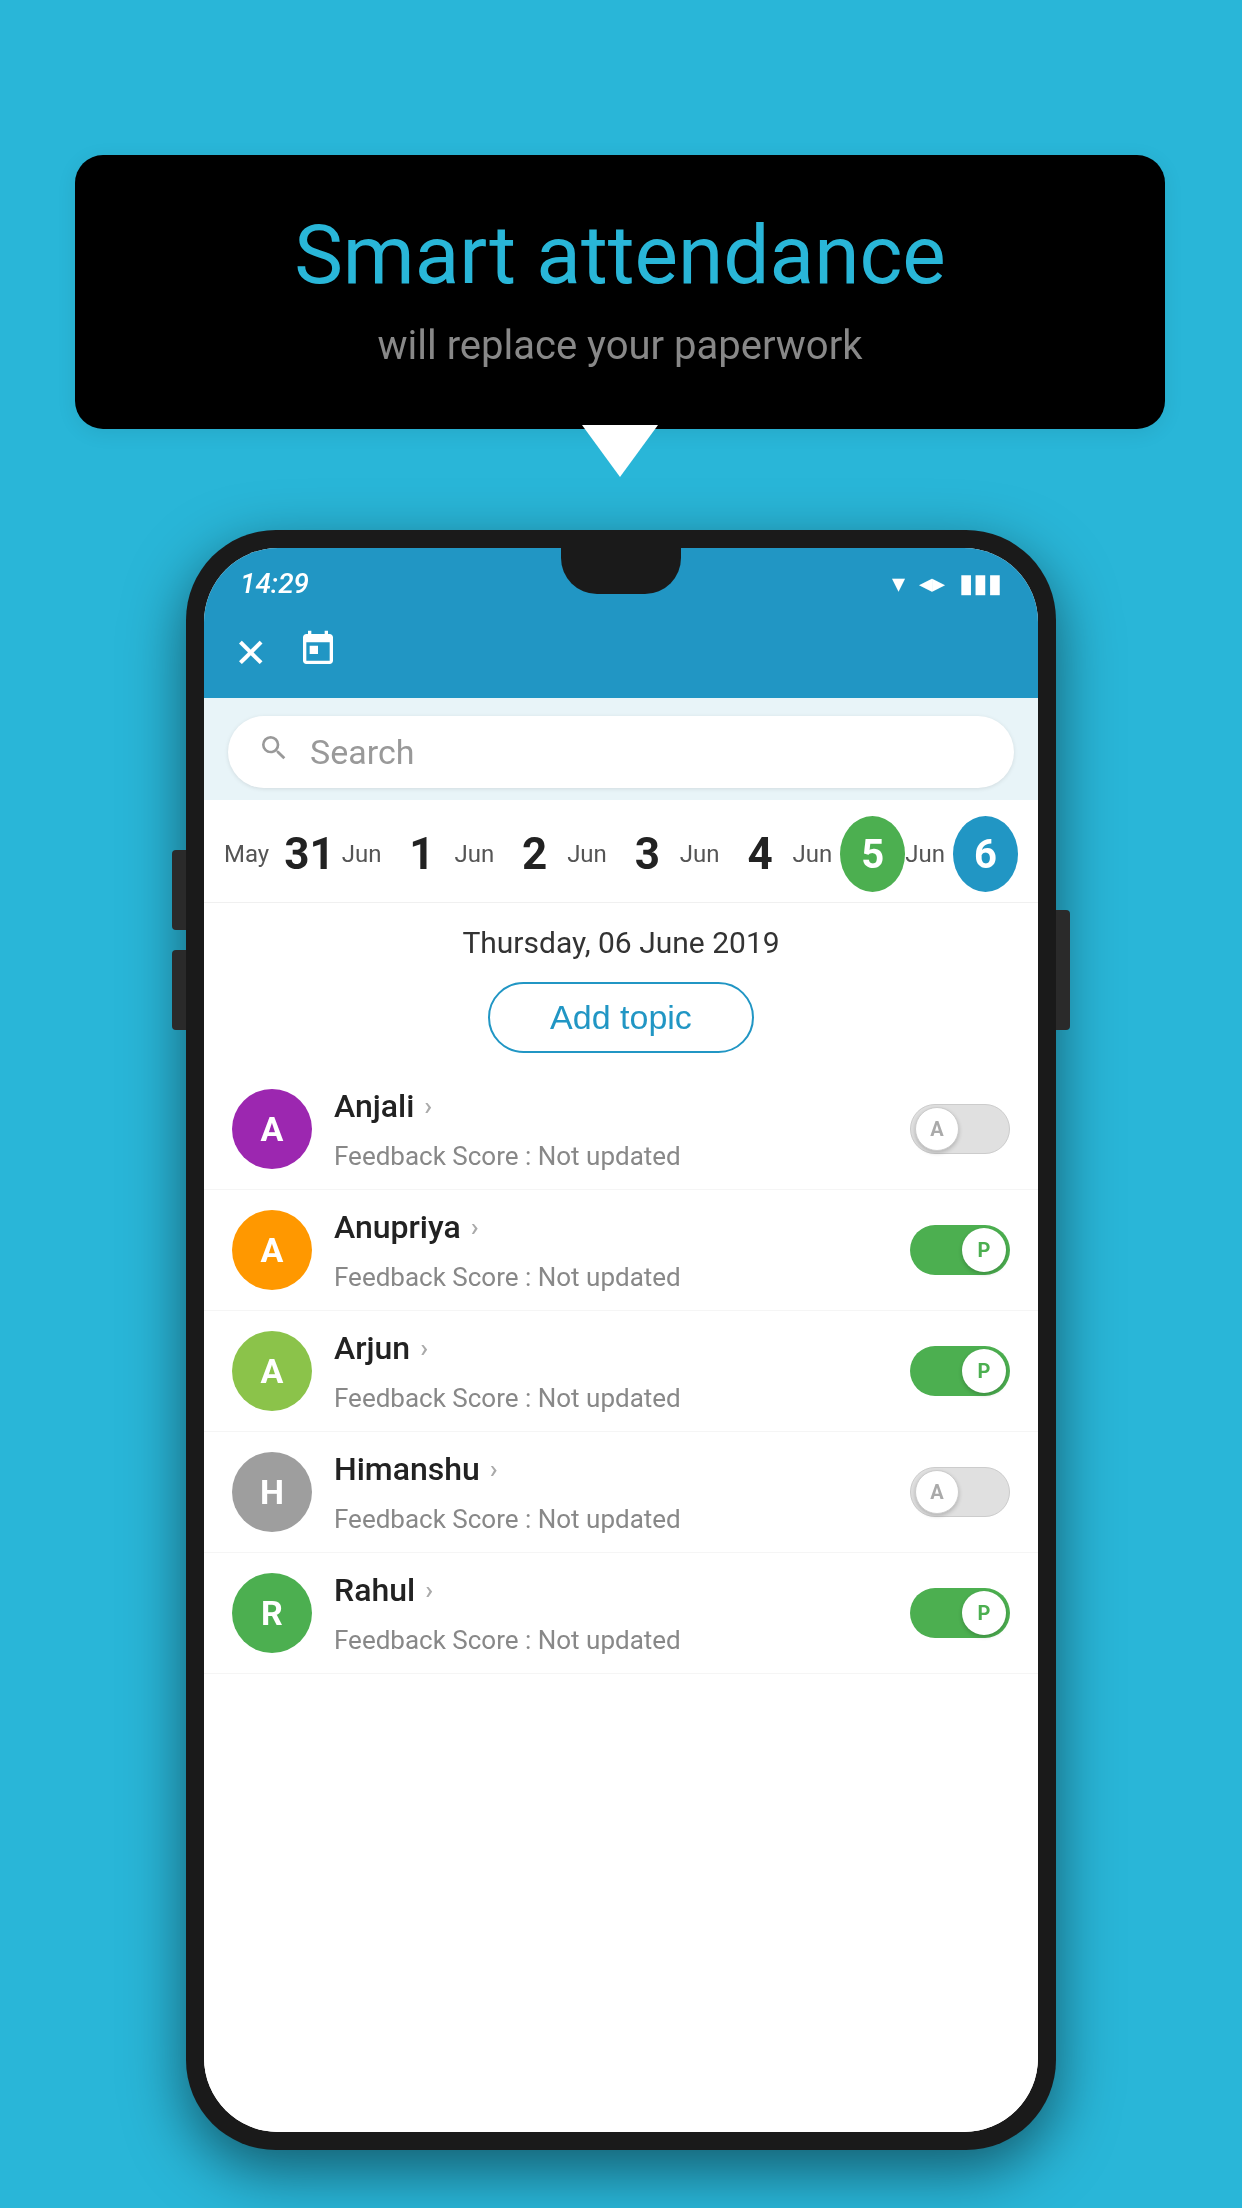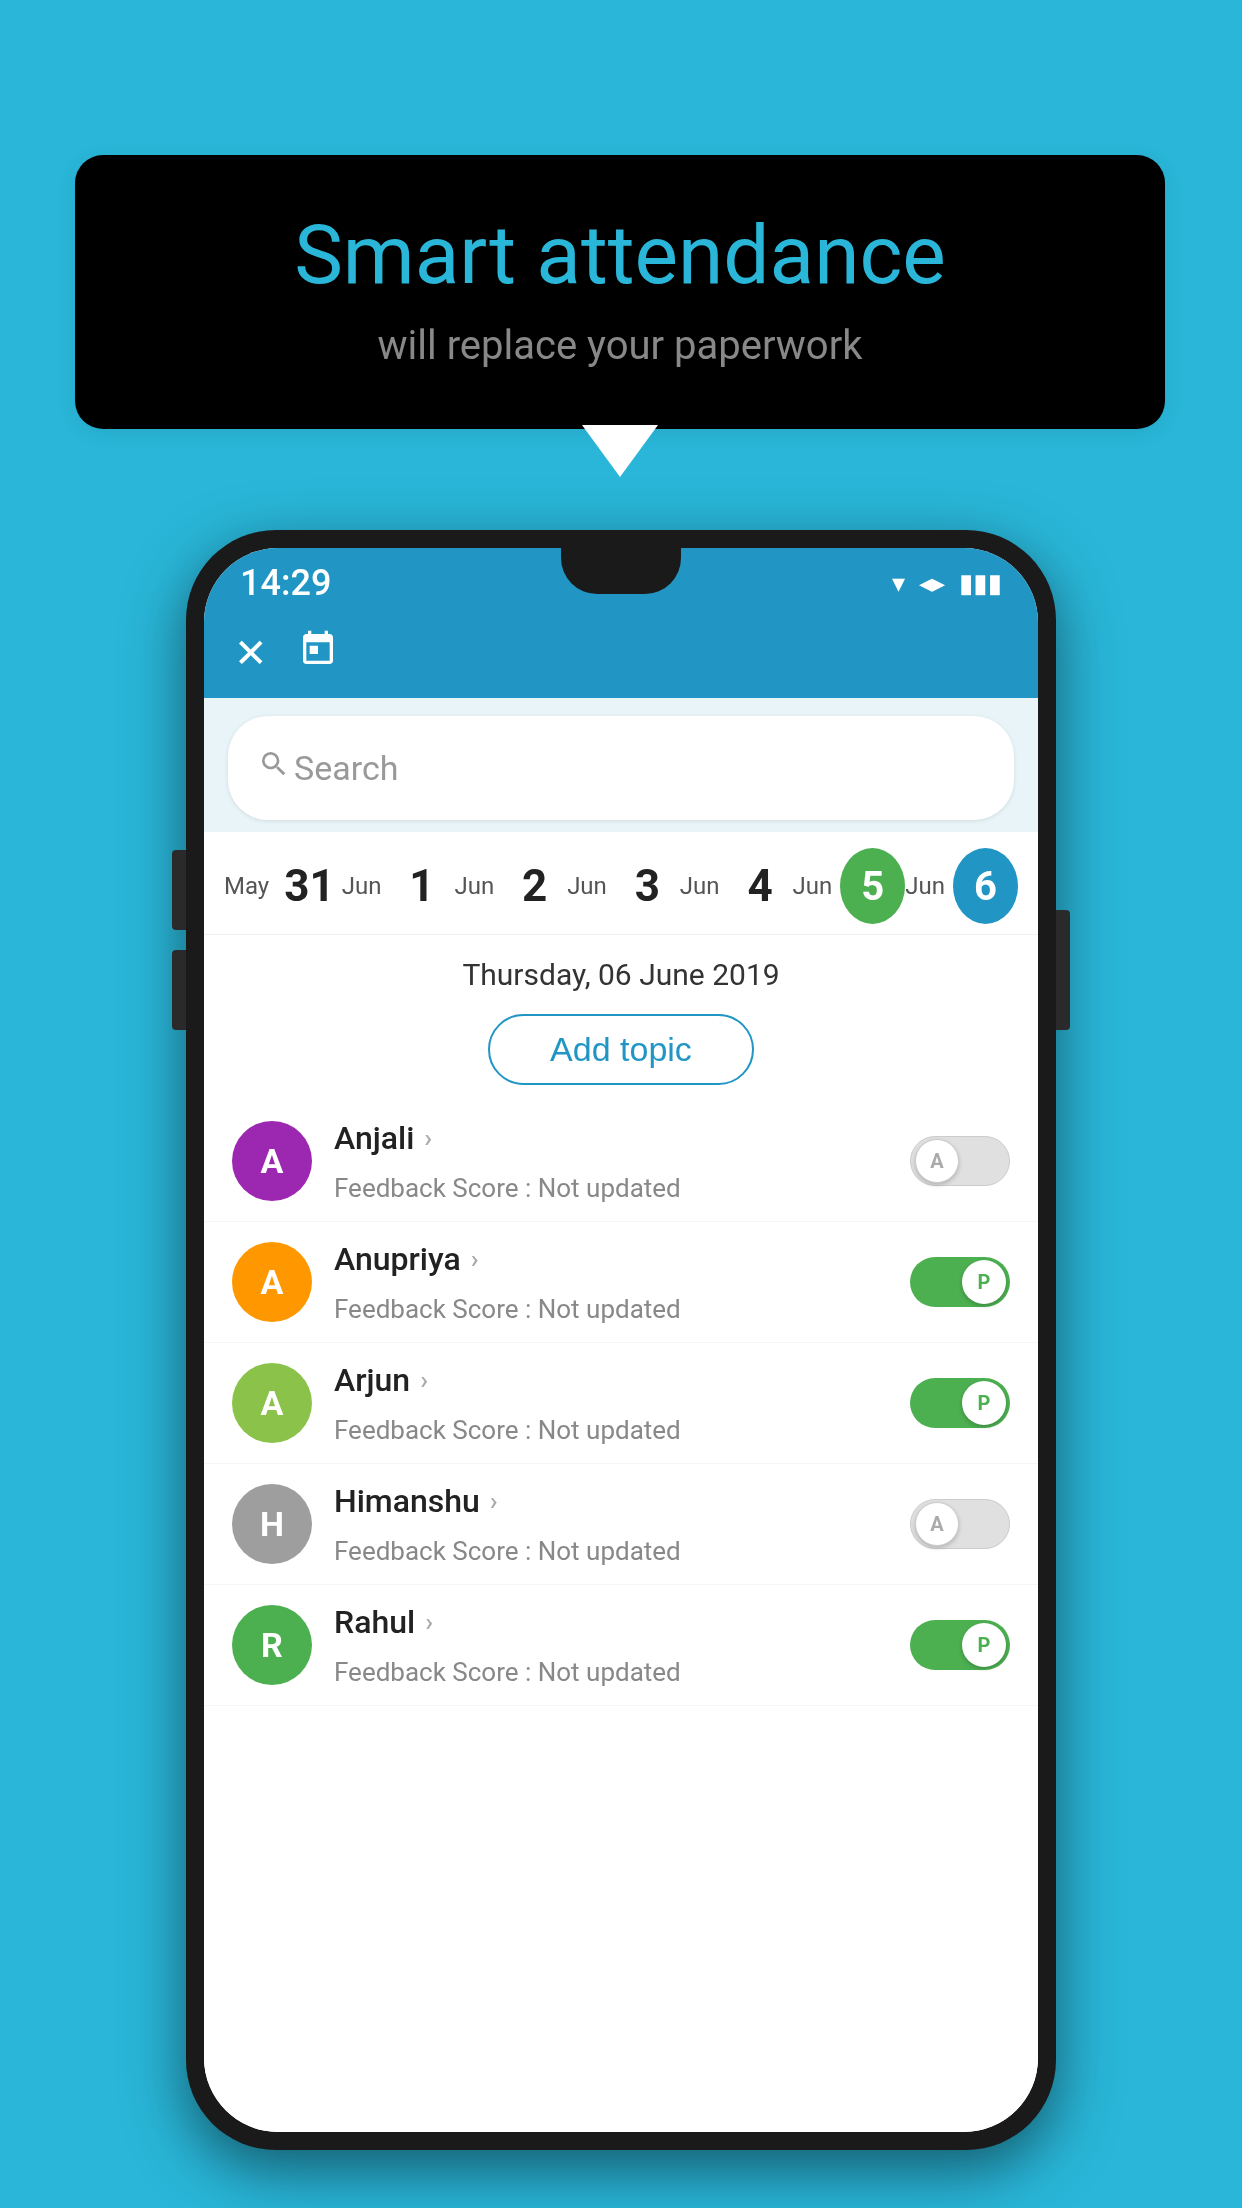--- a/index.html
+++ b/index.html
@@ -133,23 +133,24 @@
       background: #2196c4;
       display: flex;
       align-items: center;
       justify-content: space-between;
       padding: 0 36px;
       padding-top: 0;
     }
 
     .status-time {
       color: #fff;
-      font-size: 36px;
+      font-size: 28px;
       font-weight: 500;
       margin-top: 10px;
+      font-style: italic;
     }
 
     .status-icons {
       display: flex;
       align-items: center;
       gap: 14px;
       margin-top: 10px;
     }
 
     .wifi-icon, .signal-icon, .battery-icon {
@@ -190,22 +191,22 @@
     .search-bar-container {
       padding: 18px 24px 12px;
       background: #e8f4f8;
     }
 
     .search-bar {
       background: #fff;
       border-radius: 40px;
       display: flex;
       align-items: center;
-      padding: 32px 30px;
-      gap: 4px;
+      padding: 16px 30px;
+      gap: 20px;
       box-shadow: 0 1px 4px rgba(0,0,0,0.1);
     }
 
     .search-icon-svg {
       color: #888;
       font-size: 32px;
     }
 
     .search-input-text {
       color: #999;

